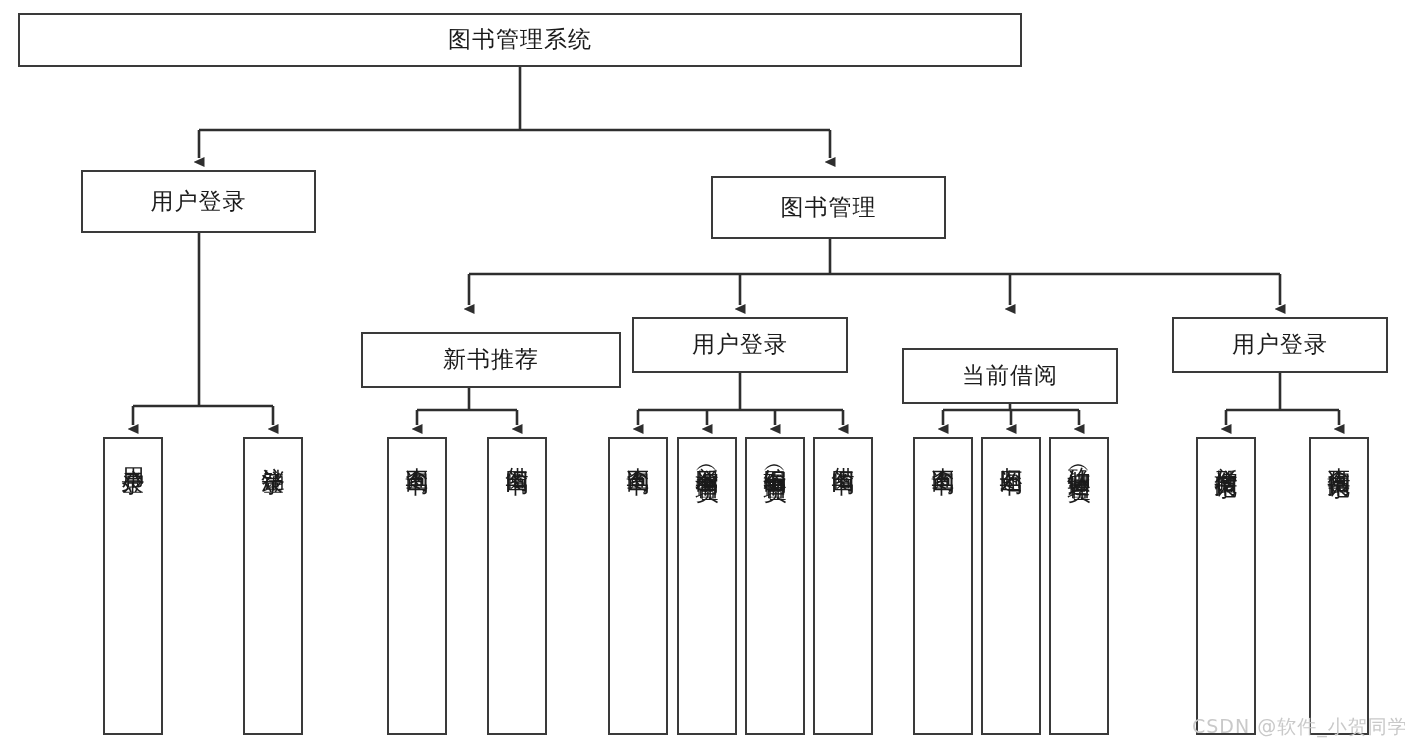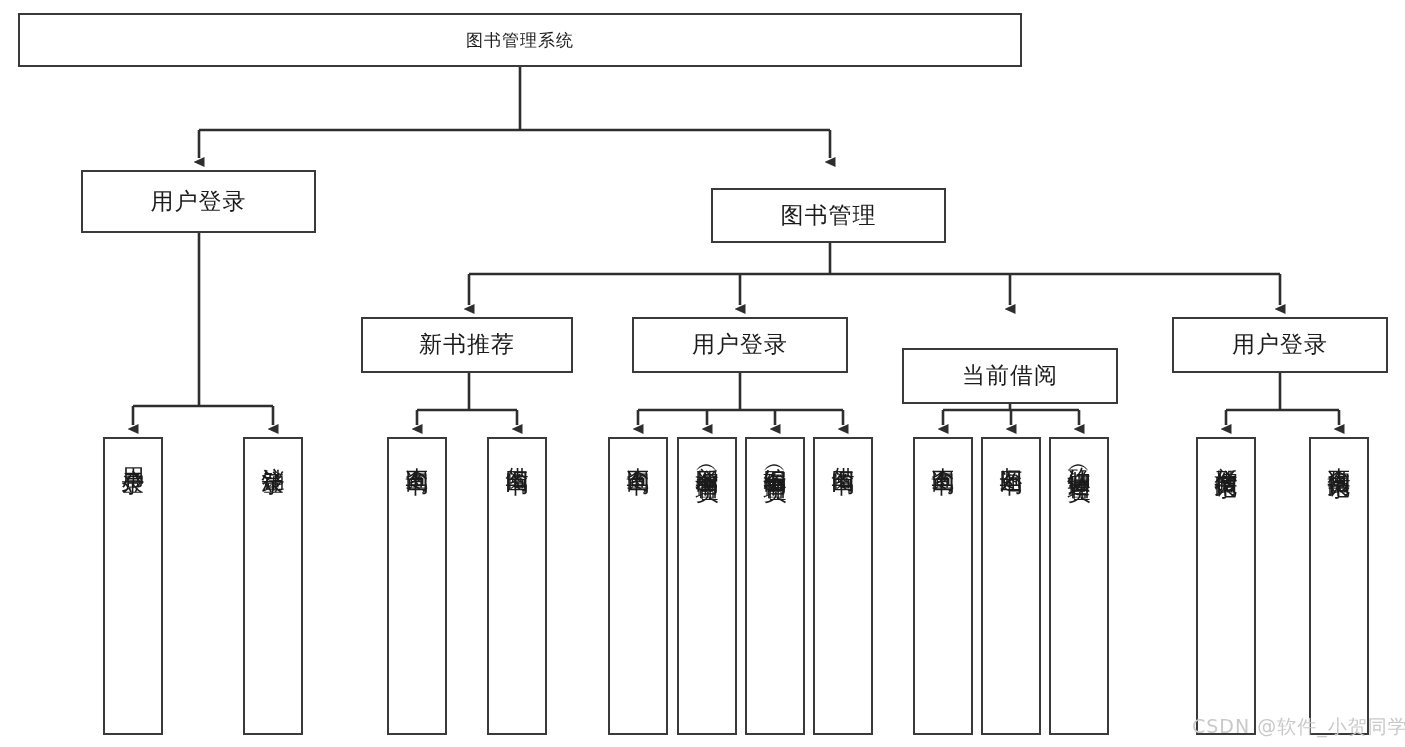--- a/index.html
+++ b/index.html
@@ -33,21 +33,21 @@
     align-items: center;
     justify-content: center;
     color: #1b1b1b;
   }
   .node.horiz {
     font-size: 23px;
     letter-spacing: 1px;
     line-height: 1.2;
   }
   .node.root {
-    font-size: 17px;
+    font-size: 23px;
   }
   .node.leaf {
     font-size: 23px;
     padding: 10px 0 8px 0;
     align-items: flex-start;
     justify-content: center;
   }
   .vtext {
     writing-mode: vertical-rl;
     text-orientation: upright;
@@ -119,25 +119,25 @@
     </g>
   </svg>
 
   <div class="node horiz root" style="left:18px; top:13px; width:1004px; height:54px;">
     <span>图书管理系统</span>
   </div>
 
   <div class="node horiz" style="left:81px; top:170px; width:235px; height:63px;">
     <span>用户登录</span>
   </div>
-  <div class="node horiz" style="left:711px; top:188px; width:235px; height:55px;">
+  <div class="node horiz" style="left:711px; top:176px; width:235px; height:63px;">
     <span>图书管理</span>
   </div>
 
-  <div class="node horiz" style="left:361px; top:317px; width:212px; height:56px;">
+  <div class="node horiz" style="left:361px; top:332px; width:260px; height:56px;">
     <span>新书推荐</span>
   </div>
   <div class="node horiz" style="left:632px; top:317px; width:216px; height:56px;">
     <span>用户登录</span>
   </div>
   <div class="node horiz" style="left:902px; top:317px; width:216px; height:56px;margin-top:31px;">
     <span>当前借阅</span>
   </div>
   <div class="node horiz" style="left:1172px; top:317px; width:216px; height:56px;">
     <span>用户登录</span>

